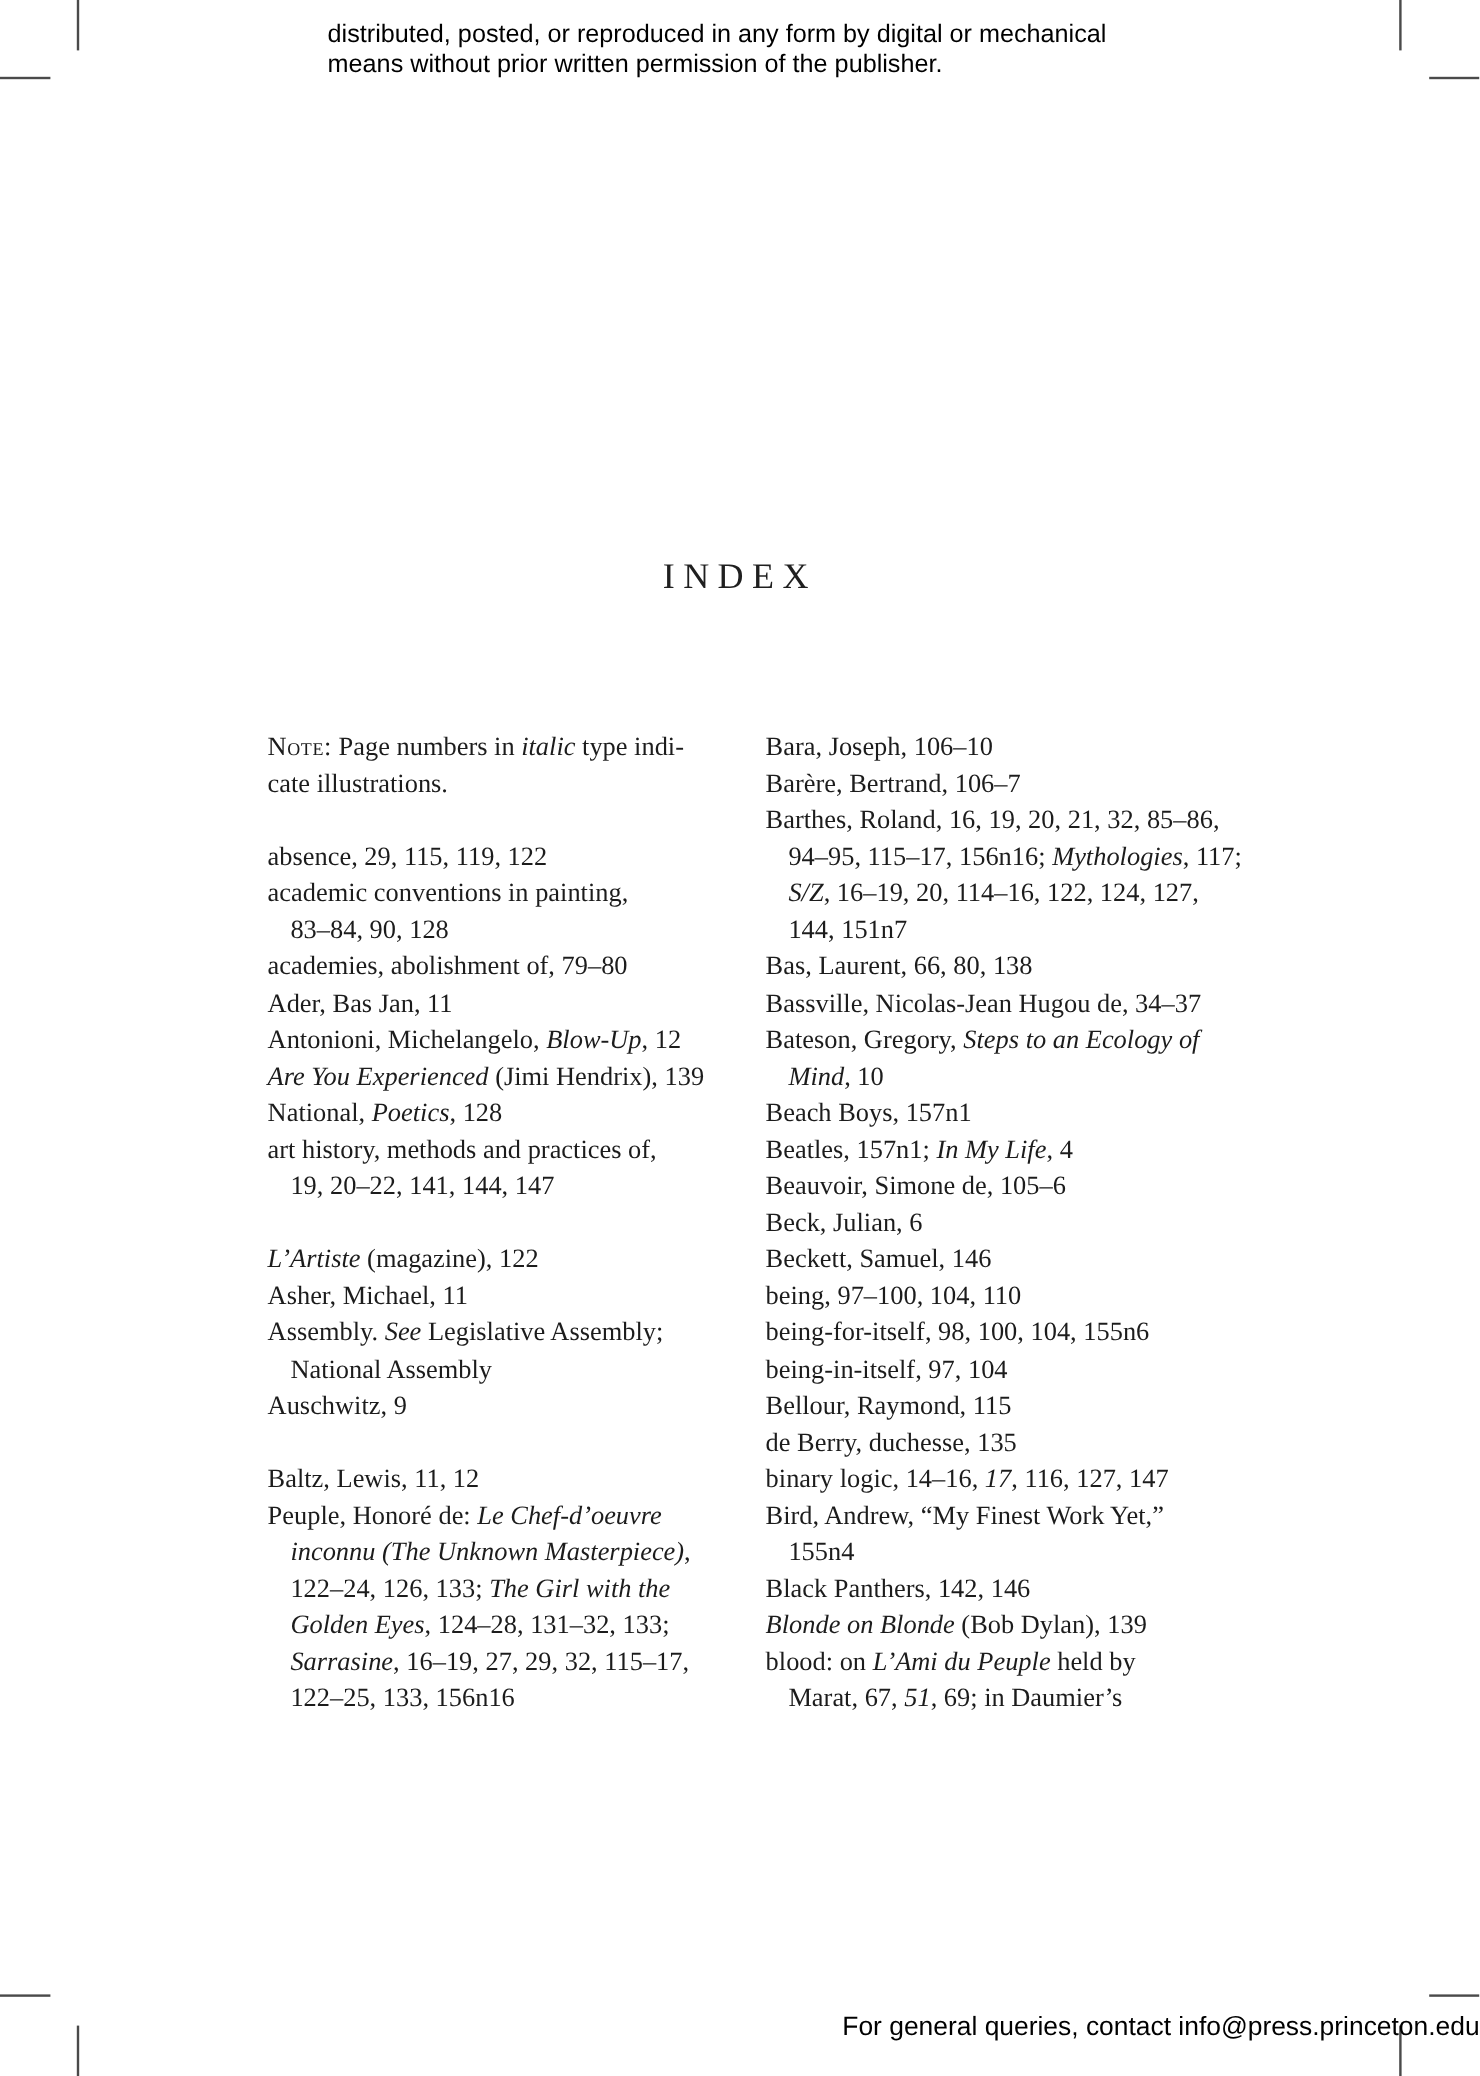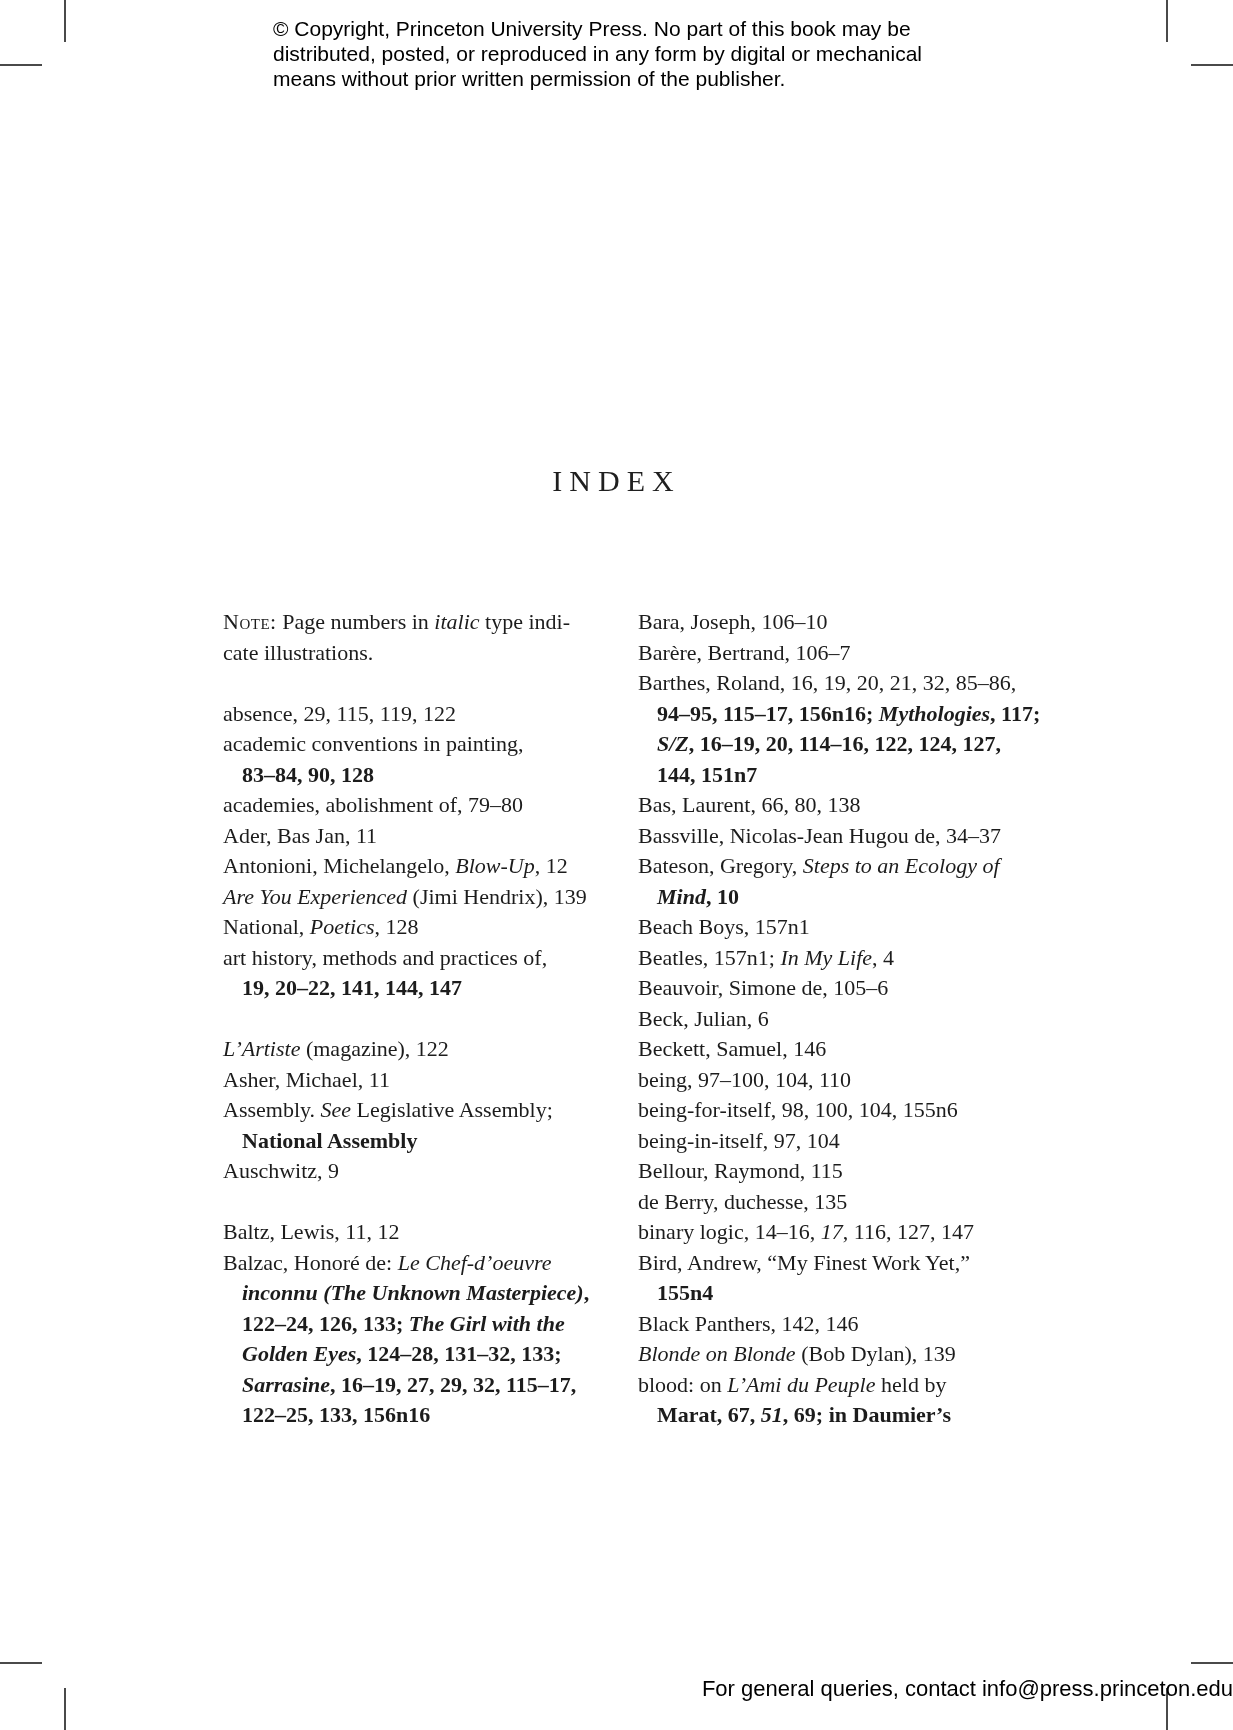--- a/index.html
+++ b/index.html
@@ -44,21 +44,21 @@
   .col {
     position: absolute;
     top: 607px;
     font-size: 22px;
     line-height: 30.5px;
     white-space: nowrap;
   }
   .col-left  { left: 223px; width: 380px; }
   .col-right { left: 638px; width: 400px; }
   .line { height: 30.5px; }
-  .line.ind { padding-left: 19px; font-weight: bold; }
+  .line.ind { padding-left: 19px; }
   .line em { font-style: italic; }
   .line .sc { font-variant: small-caps; letter-spacing: 0.5px; }
 
   .footer {
     position: absolute;
     left: 0;
     right: 0;
     top: 1676px;
     text-align: right;
     font-family: "Liberation Sans", sans-serif;
@@ -74,21 +74,20 @@
   <div class="crop v" style="left:64px;  top:0;"></div>
   <div class="crop v" style="left:1166px;top:0;"></div>
   <div class="crop h" style="left:0;     top:64px;"></div>
   <div class="crop h" style="left:1191px;top:64px;"></div>
   <div class="crop h" style="left:0;     top:1662px;"></div>
   <div class="crop h" style="left:1191px;top:1662px;"></div>
   <div class="crop v" style="left:64px;  top:1688px;"></div>
   <div class="crop v" style="left:1166px;top:1688px;"></div>
 
   <div class="copyright">
-      <div>© Copyright, Princeton University Press. No part of this book may be</div>
       <div>distributed, posted, or reproduced in any form by digital or mechanical</div>
       <div>means without prior written permission of the publisher.</div>
     </div>
 
   <h1 class="title">INDEX</h1>
 
   <div class="col col-left">
       <div class="line"><span class="sc">Note:</span><span> Page numbers in </span><em>italic</em><span> type indi-</span></div>
       <div class="line"><span>cate illustrations.</span></div>
       <div class="line blank"></div>
@@ -103,21 +102,21 @@
       <div class="line"><span>art history, methods and practices of,</span></div>
       <div class="line ind"><span>19, 20–22, 141, 144, 147</span></div>
       <div class="line blank"></div>
       <div class="line"><em>L’Artiste</em><span> (magazine), 122</span></div>
       <div class="line"><span>Asher, Michael, 11</span></div>
       <div class="line"><span>Assembly. </span><em>See</em><span> Legislative Assembly;</span></div>
       <div class="line ind"><span>National Assembly</span></div>
       <div class="line"><span>Auschwitz, 9</span></div>
       <div class="line blank"></div>
       <div class="line"><span>Baltz, Lewis, 11, 12</span></div>
-      <div class="line"><span>Balzac, Honoré de: </span><em>Le Chef-d’oeuvre</em></div>
+      <div class="line"><span>Peuple, Honoré de: </span><em>Le Chef-d’oeuvre</em></div>
       <div class="line ind"><em>inconnu (The Unknown Masterpiece)</em><span>,</span></div>
       <div class="line ind"><span>122–24, 126, 133; </span><em>The Girl with the</em></div>
       <div class="line ind"><em>Golden Eyes</em><span>, 124–28, 131–32, 133;</span></div>
       <div class="line ind"><em>Sarrasine</em><span>, 16–19, 27, 29, 32, 115–17,</span></div>
       <div class="line ind"><span>122–25, 133, 156n16</span></div>
     </div>
   <div class="col col-right">
       <div class="line"><span>Bara, Joseph, 106–10</span></div>
       <div class="line"><span>Barère, Bertrand, 106–7</span></div>
       <div class="line"><span>Barthes, Roland, 16, 19, 20, 21, 32, 85–86,</span></div>

